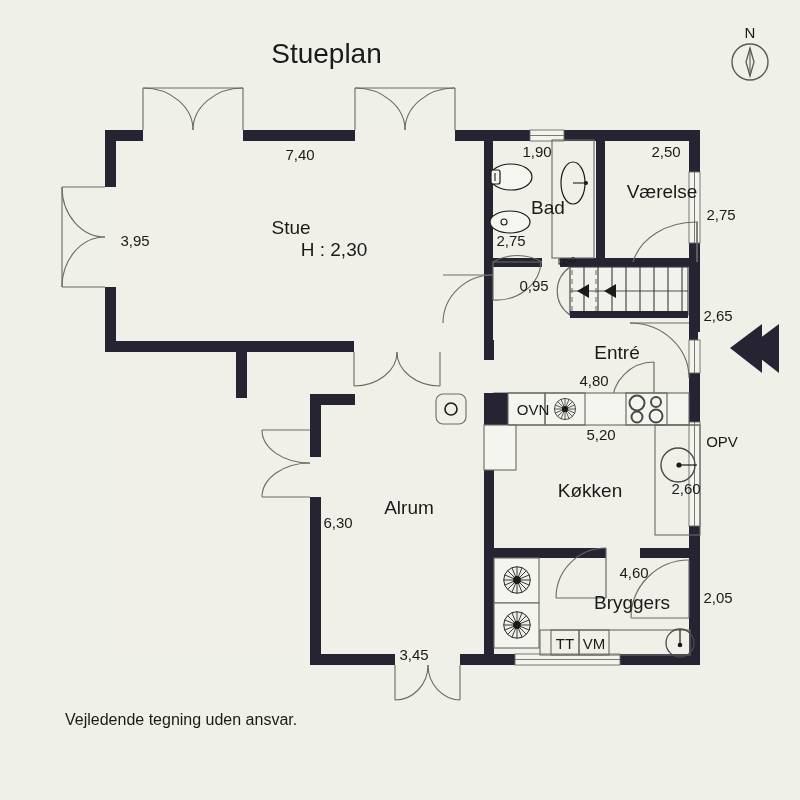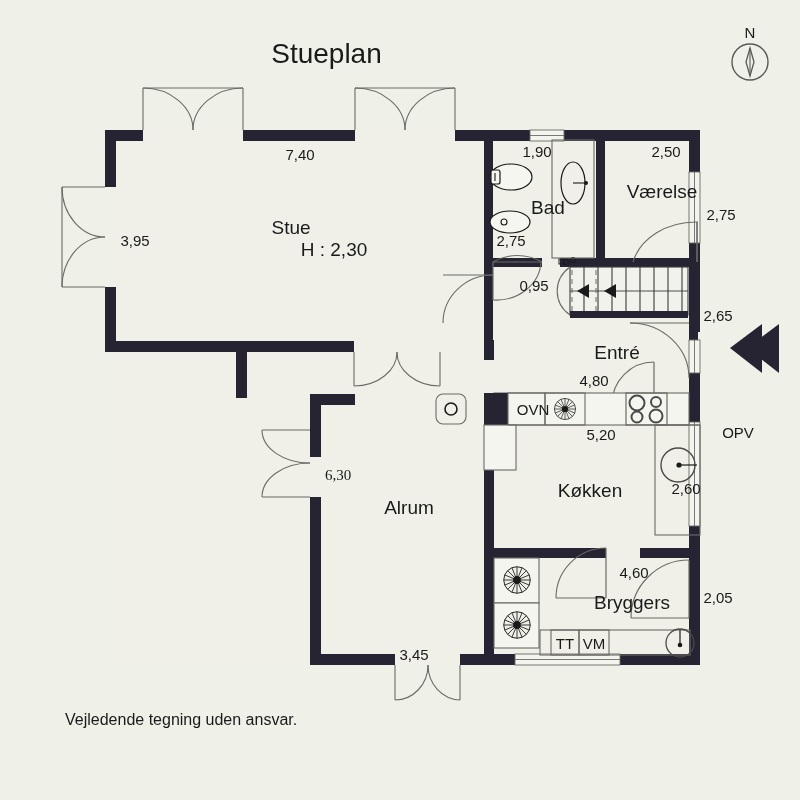--- a/index.html
+++ b/index.html
@@ -372,21 +372,21 @@
 <div class="txt dim c" style="left:135px;top:233px;">3,95</div>
 <div class="txt dim c" style="left:537px;top:144px;">1,90</div>
 <div class="txt dim c" style="left:511px;top:233px;">2,75</div>
 <div class="txt dim c" style="left:666px;top:144px;">2,50</div>
 <div class="txt dim c" style="left:721px;top:207px;">2,75</div>
 <div class="txt dim c" style="left:534px;top:278px;">0,95</div>
 <div class="txt dim c" style="left:718px;top:308px;">2,65</div>
 <div class="txt dim c" style="left:594px;top:373px;">4,80</div>
 <div class="txt dim c" style="left:601px;top:427px;">5,20</div>
 <div class="txt dim c" style="left:686px;top:481px;">2,60</div>
-<div class="txt dim c" style="left:338px;top:468px;font-family:Liberation Serif, serif;">6,30</div>
+<div class="txt dim c" style="left:338px;top:515px;">6,30</div>
 <div class="txt dim c" style="left:414px;top:647px;">3,45</div>
 <div class="txt dim c" style="left:634px;top:565px;">4,60</div>
 <div class="txt dim c" style="left:718px;top:590px;">2,05</div>
 
 <div class="txt appl c" style="left:533px;top:402px;">OVN</div>
-<div class="txt appl c" style="left:722px;top:425px;margin-left:16px;">OPV</div>
+<div class="txt appl c" style="left:722px;top:434px;">OPV</div>
 <div class="txt appl c" style="left:565px;top:636px;">TT</div>
 <div class="txt appl c" style="left:594px;top:636px;">VM</div>
 
 </body></html>

